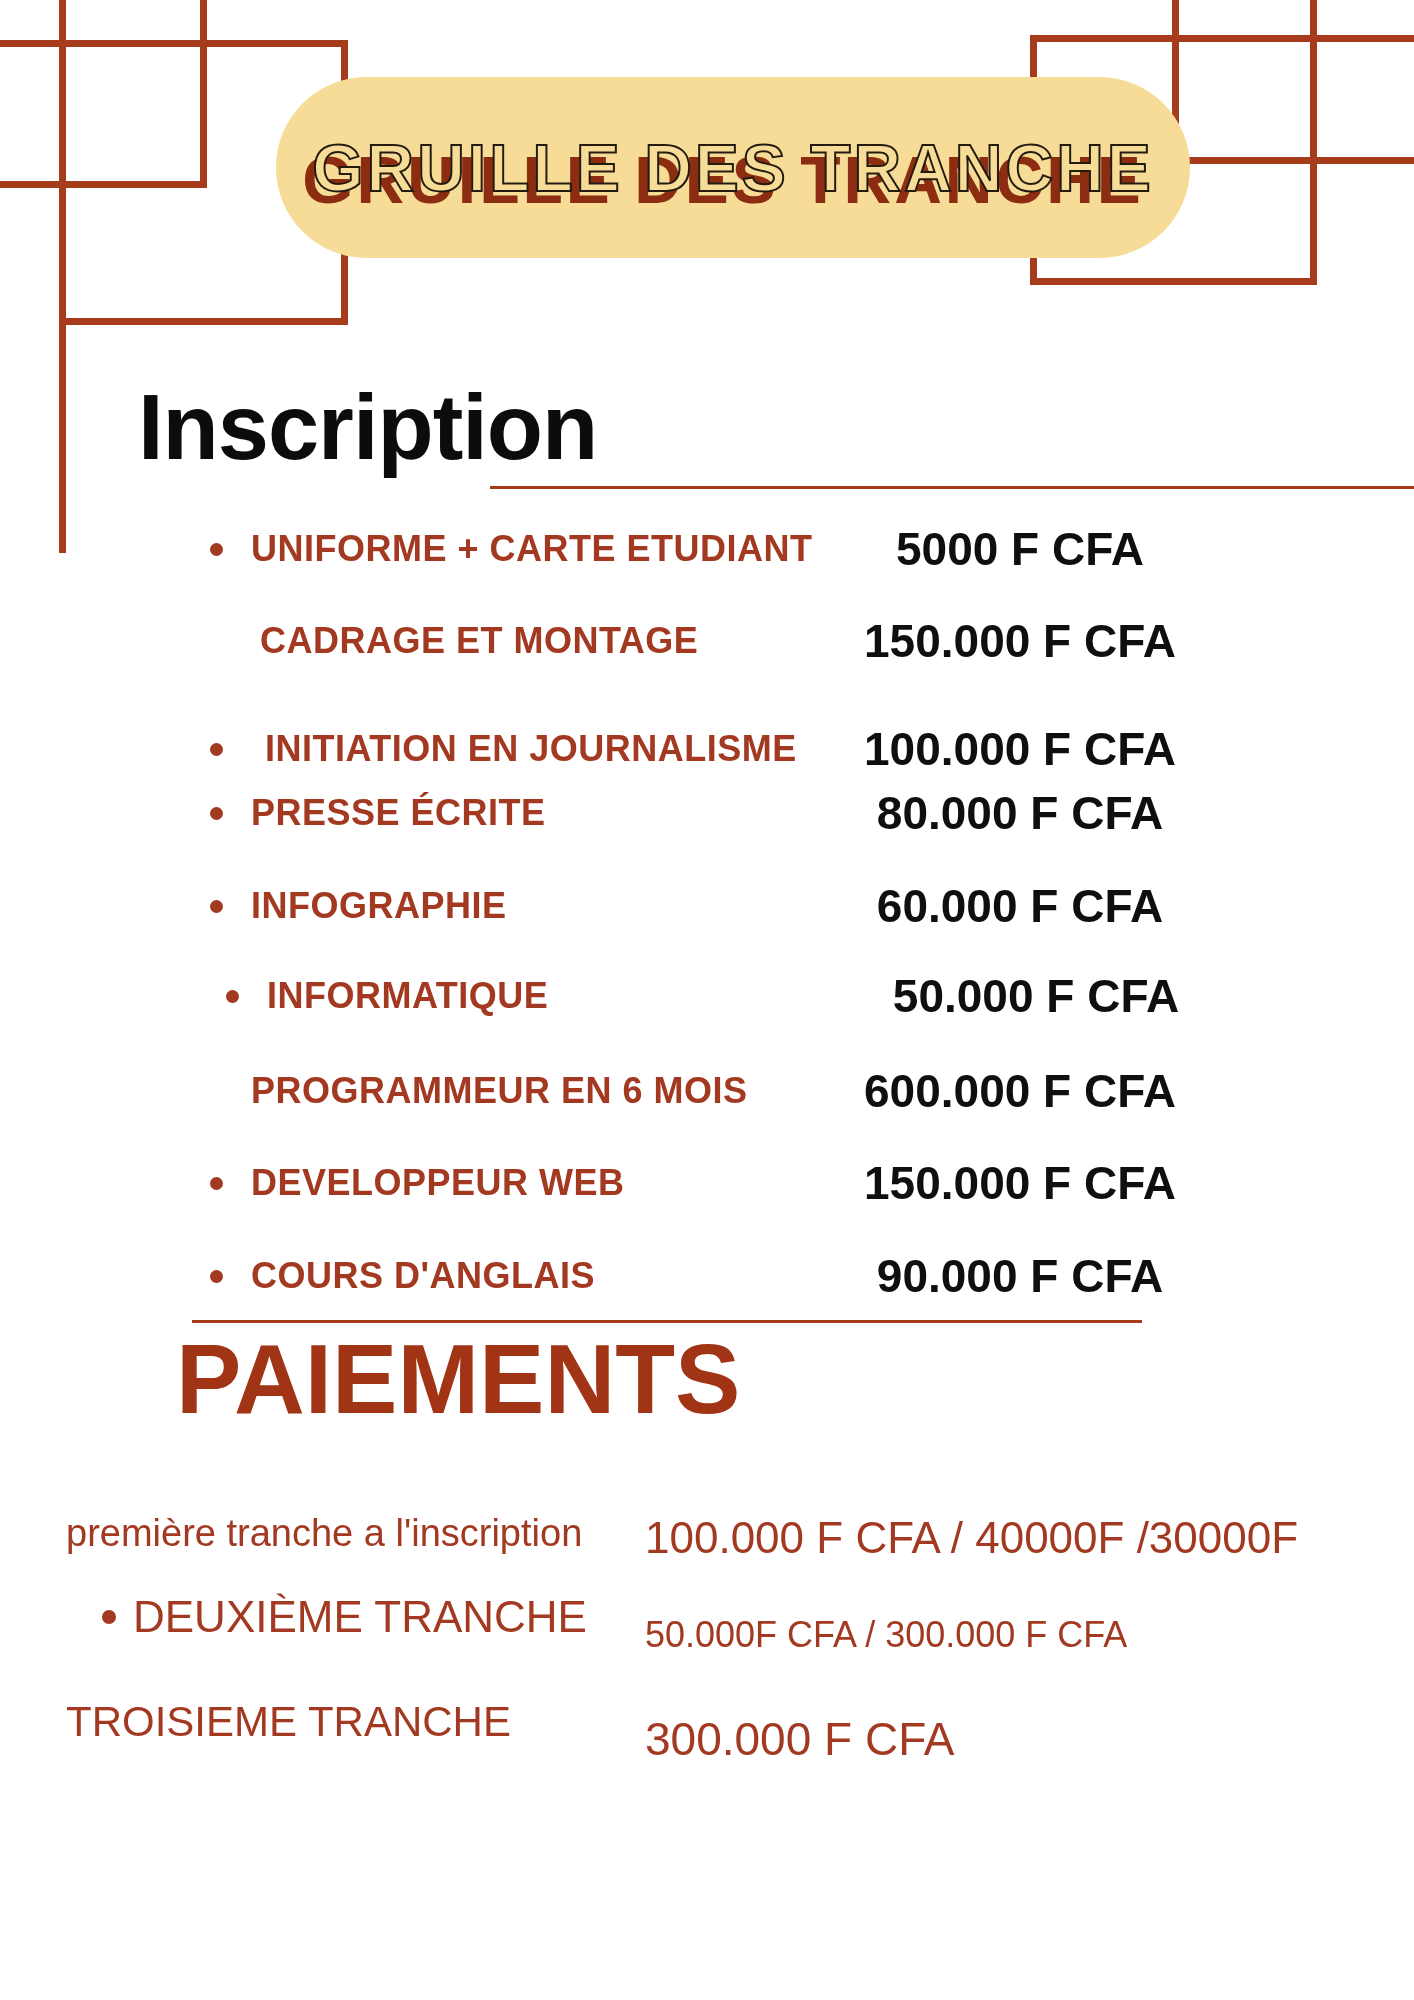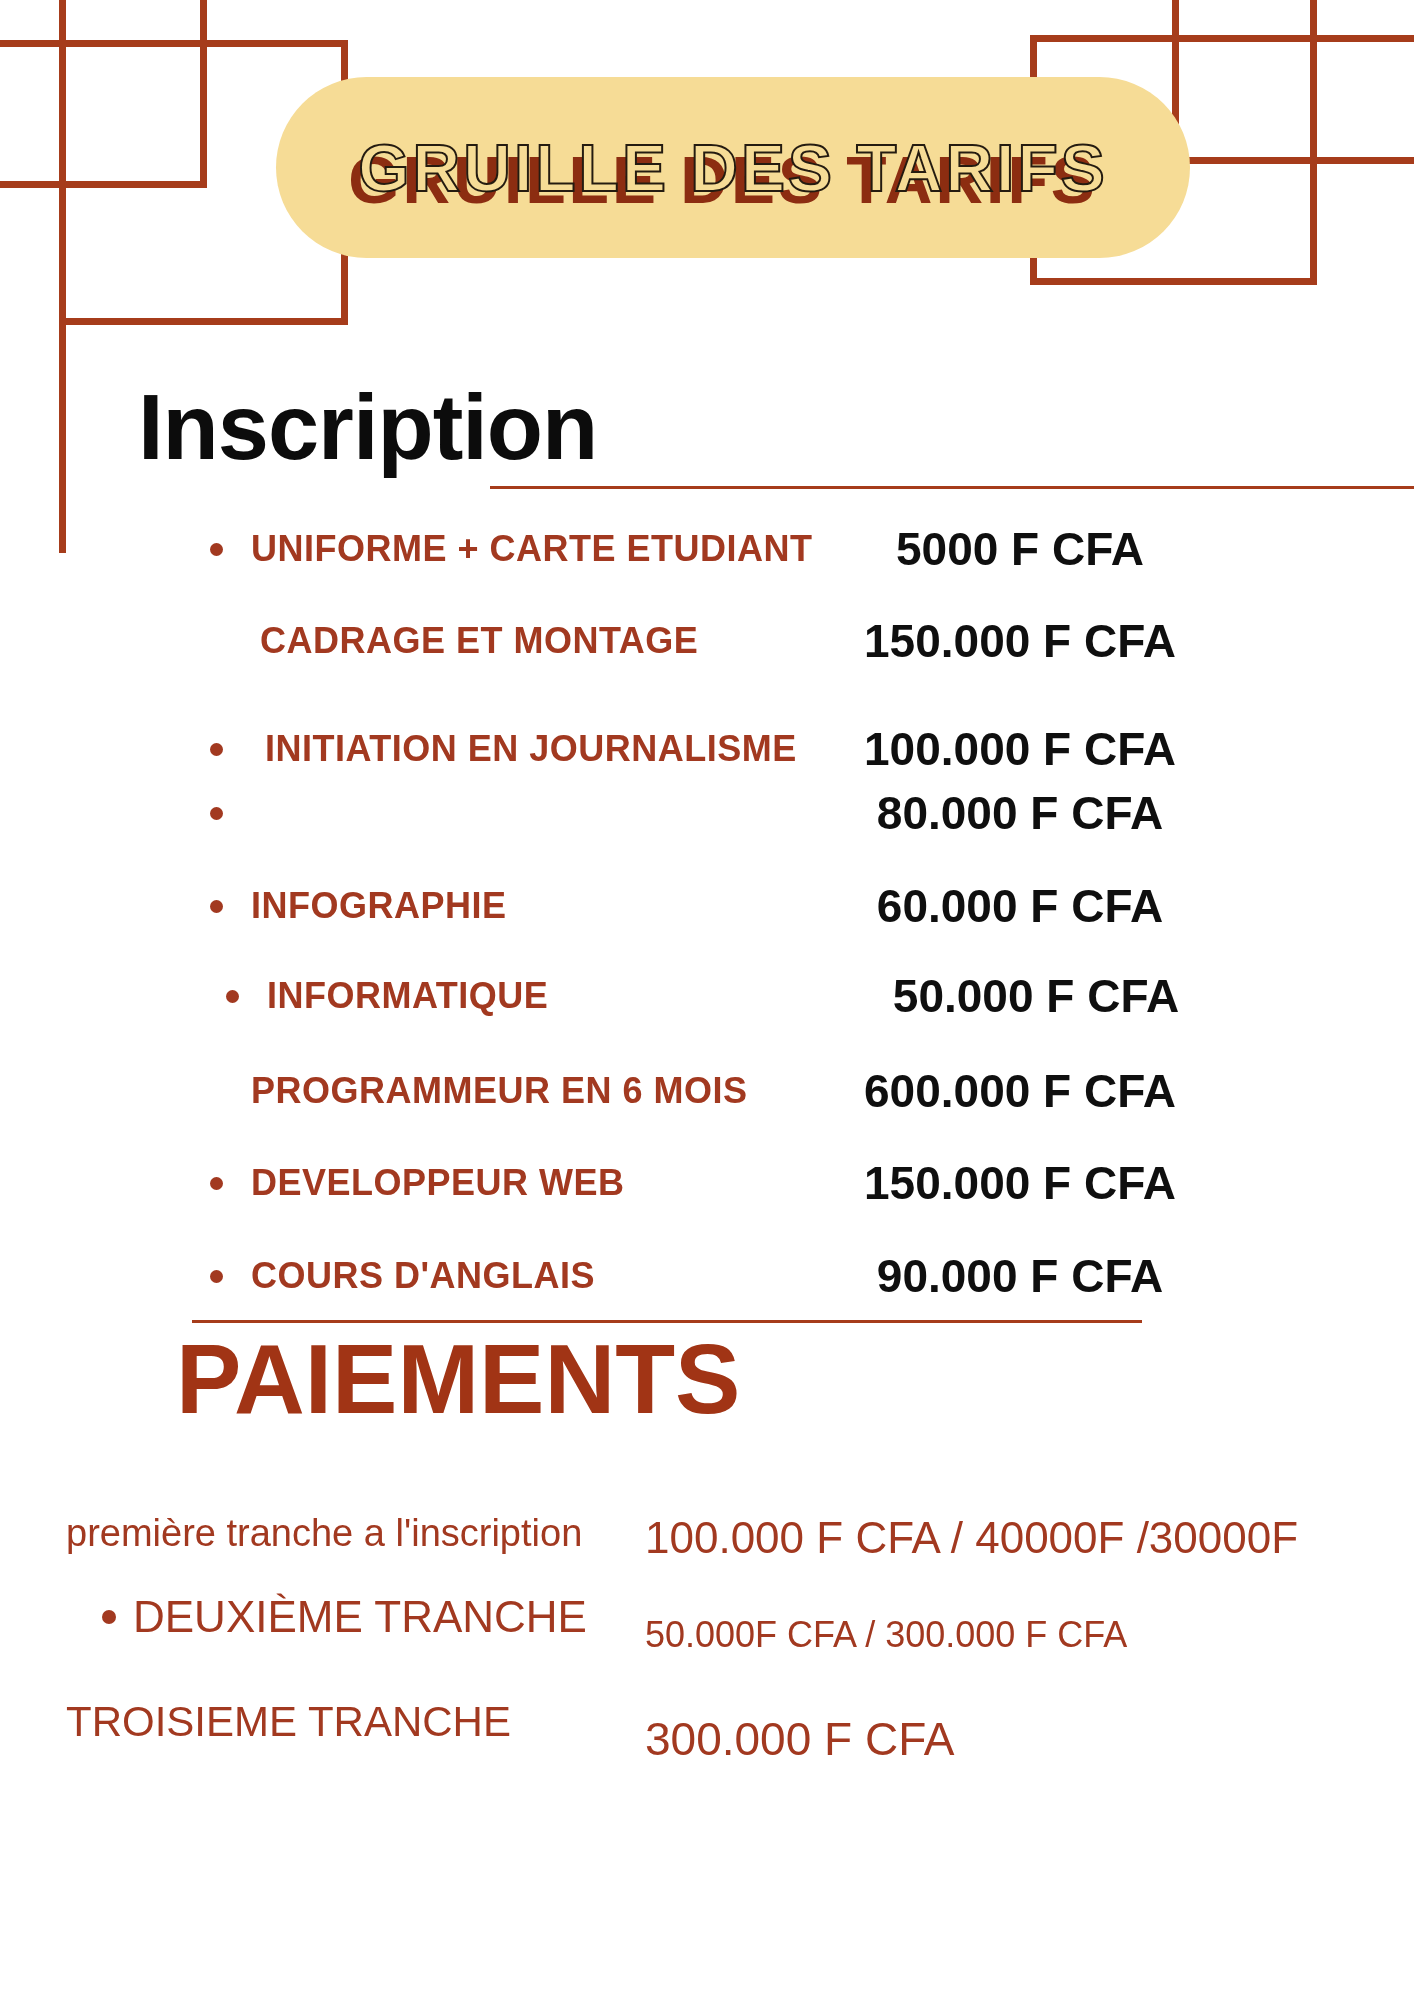--- a/index.html
+++ b/index.html
@@ -99,21 +99,21 @@
   <div class="decor h dL5"></div>
   <div class="decor h dL6"></div>
   <div class="decor h dR1"></div>
   <div class="decor v dR2"></div>
   <div class="decor h dR3"></div>
   <div class="decor v dR4"></div>
   <div class="decor v dR5"></div>
   <div class="decor h dR6"></div>
 
   <div class="banner">
-    <div class="banner-text">GRUILLE DES TARIFS</div>
+    <div class="banner-text">GRUILLE DES TRANCHE</div>
   </div>
 
   <div class="inscription-title">Inscription</div>
   <div class="inscription-underline"></div>
 
   <div class="row r1">
     <span class="bullet"></span>
     <span class="label">UNIFORME + CARTE ETUDIANT</span>
     <span class="price">5000 F CFA</span>
   </div>
@@ -121,20 +121,21 @@
     <span class="label">CADRAGE ET MONTAGE</span>
     <span class="price">150.000 F CFA</span>
   </div>
   <div class="row r3 indent3">
     <span class="bullet"></span>
     <span class="label">INITIATION EN JOURNALISME</span>
     <span class="price">100.000 F  CFA</span>
   </div>
   <div class="row r4">
     <span class="bullet"></span>
+    <span class="label">PRESSE ÉCRITE</span>
     <span class="price">80.000 F CFA</span>
   </div>
   <div class="row r5">
     <span class="bullet"></span>
     <span class="label">INFOGRAPHIE</span>
     <span class="price">60.000 F CFA</span>
   </div>
   <div class="row r6">
     <span class="bullet"></span>
     <span class="label">INFORMATIQUE</span>

